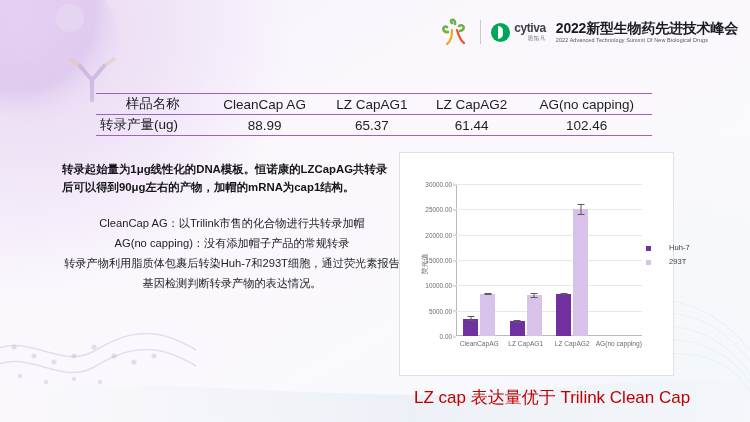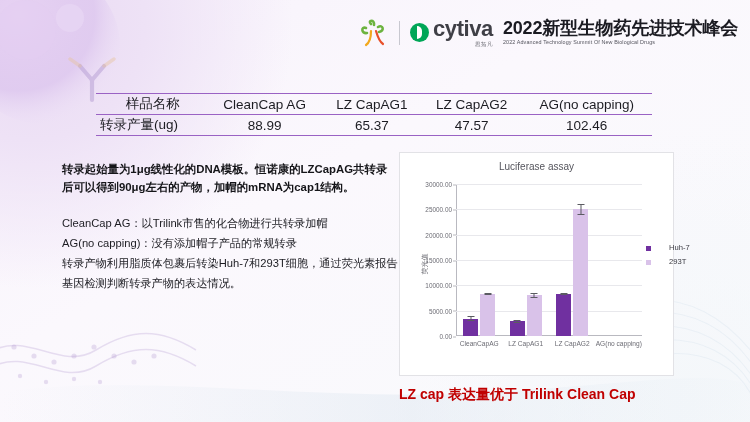--- a/index.html
+++ b/index.html
@@ -24,24 +24,24 @@
     letter-spacing:.2px;white-space:nowrap;
   }
   .brandbar{position:absolute;right:12px;top:18px;display:flex;align-items:center;gap:10px;}
   .logo-lnk{display:flex;align-items:center;}
   .vsep{width:1px;height:24px;background:#c8c8d0;}
   .cytiva{display:flex;align-items:center;gap:4px;}
   .cyt-mark{width:19px;height:19px;border-radius:50%;background:#00a657;position:relative;}
   .cyt-mark:after{content:"";position:absolute;left:7px;top:3px;width:5px;height:13px;
      border-radius:0 6px 6px 0;background:#fff;}
   .cyt-wordwrap{display:flex;flex-direction:column;line-height:1;}
-  .cyt-word{font-size:22px;font-weight:bold;color:#3f3f46;letter-spacing:-.4px;}
+  .cyt-word{font-size:12px;font-weight:bold;color:#3f3f46;letter-spacing:-.4px;}
   .cyt-sub{font-size:5.5px;color:#6a6a72;letter-spacing:.5px;text-align:right;margin-top:2px;}
   .summit{display:flex;flex-direction:column;line-height:1.05;}
-  .summit-cn{font-size:18px;font-weight:bold;color:#1b1b22;letter-spacing:-.2px;white-space:nowrap;}
+  .summit-cn{font-size:14px;font-weight:bold;color:#1b1b22;letter-spacing:-.2px;white-space:nowrap;}
   .summit-en{font-size:5.4px;color:#55555e;letter-spacing:.12px;white-space:nowrap;margin-top:2px;}
 
   
   .tablewrap{position:absolute;left:96px;top:93px;width:556px;}
   table.data{border-collapse:collapse;width:100%;}
   table.data th,table.data td{
     font-size:13.5px;color:#1c1c22;font-weight:normal;
     text-align:center;padding:1px 2px;white-space:nowrap;
   }
   table.data tr.hdr{border-top:1.6px solid #9a62c4;border-bottom:1px solid #9a62c4;}
@@ -51,21 +51,21 @@
 
   
   .para-bold{
     position:absolute;left:62px;top:160px;width:332px;
     font-size:11.4px;font-weight:bold;color:#151519;line-height:1.62;
   }
   .bullets{
     position:absolute;left:62px;top:214px;width:340px;
     font-size:11.2px;color:#1c1c22;line-height:1.78;
   }
-  .bullets div{white-space:nowrap;}
+  .bullets div{white-space:nowrap;text-align:center;}
   .bullets div.wrap{white-space:normal;}
 
   
   .chartcard{
     position:absolute;left:399px;top:152px;width:273px;height:222px;
     background:#fff;border:1px solid #e2e2e6;
   }
   .chart-title{
     position:absolute;left:0;right:0;top:8px;text-align:center;
     font-size:10px;color:#54545c;
@@ -89,22 +89,22 @@
   .err:before{top:0;} .err:after{bottom:0;}
   .xtick{position:absolute;top:calc(100% + 4px);left:0;right:0;text-align:center;
      font-size:6.6px;color:#6b6b73;line-height:1.25;}
   .legend{position:absolute;left:246px;top:88px;font-size:7.6px;color:#3a3a42;line-height:1.85;}
   .legend div{display:flex;align-items:center;gap:18px;white-space:nowrap;}
   .swatch{width:5px;height:5px;display:inline-block;}
   .sw-huh{background:#7030a0;} .sw-293{background:#d9c2e9;}
 
   
   .conclusion{
-    position:absolute;left:399px;top:386px;
-    font-size:14px;font-weight:bold;color:#c00000;white-space:nowrap;
+    position:absolute;left:414px;top:386px;
+    font-size:17px;font-weight:normal;color:#c00000;white-space:nowrap;
   }
 </style>
 </head>
 <body>
 
 <div class="slide">
 
   <svg class="bg-svg" viewBox="0 0 750 422">
     <defs>
       <radialGradient id="cellg" cx="35%" cy="30%" r="75%">
@@ -192,37 +192,36 @@
         <th class="rowlabel">样品名称</th>
         <th>CleanCap AG</th>
         <th>LZ CapAG1</th>
         <th>LZ CapAG2</th>
         <th>AG(no capping)</th>
       </tr>
       <tr class="val">
         <td class="rowlabel">转录产量(ug)</td>
         <td>88.99</td>
         <td>65.37</td>
-        <td>47.57</td>
+        <td>61.44</td>
         <td>102.46</td>
       </tr>
     </tbody>
       </table>
   </div>
 
   <div class="para-bold">转录起始量为1μg线性化的DNA模板。恒诺康的LZCapAG共转录后可以得到90μg左右的产物，加帽的mRNA为cap1结构。</div>
 
   <div class="bullets">
     <div>CleanCap AG：以Trilink市售的化合物进行共转录加帽</div>
     <div>AG(no capping)：没有添加帽子产品的常规转录</div>
     <div class="wrap">转录产物利用脂质体包裹后转染Huh-7和293T细胞，通过荧光素报告基因检测判断转录产物的表达情况。</div>
   </div>
 
   <div class="chartcard">
-    <div class="chart-title">Luciferase assay</div>
     <div class="ylabel">荧光值</div>
     <div class="plot" id="plot">
       <div class="axis-y"></div>
       <div class="axis-x"></div>
       <div id="gridlayer">
           <div class="grid-line" style="top: 0px;"></div>
           <div class="grid-line" style="top: 25.3333px;"></div>
           <div class="grid-line" style="top: 50.6667px;"></div>
           <div class="grid-line" style="top: 76px;"></div>
           <div class="grid-line" style="top: 101.333px;"></div>

